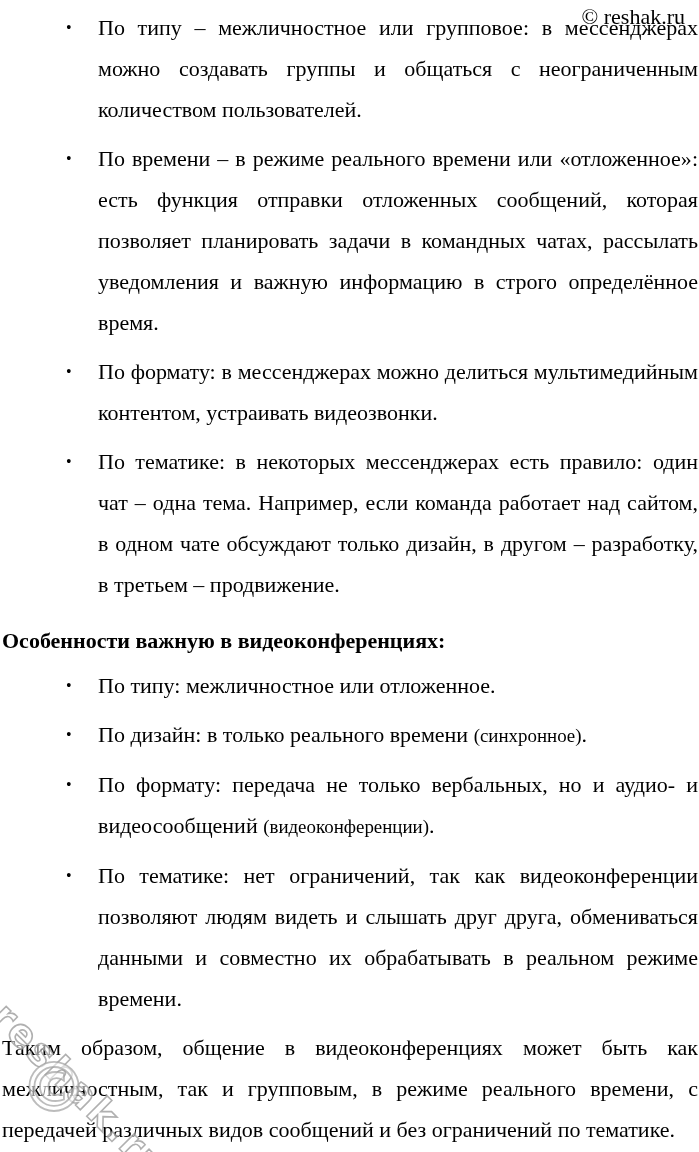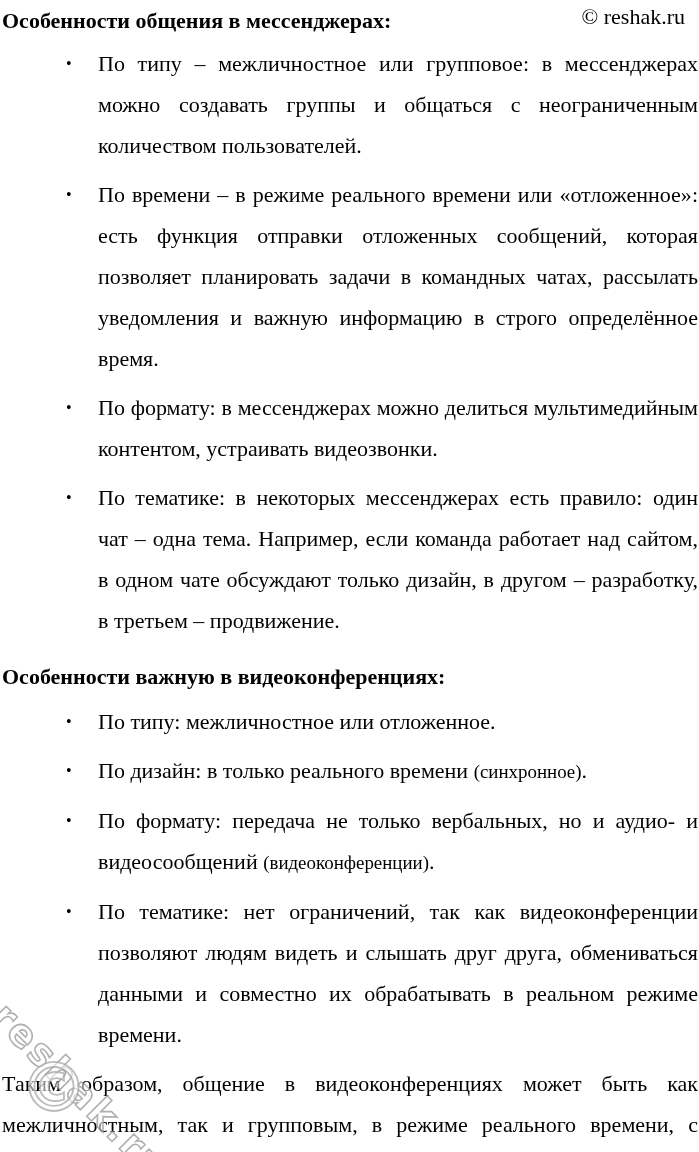--- a/index.html
+++ b/index.html
@@ -80,21 +80,20 @@
     -webkit-text-stroke: 1.8px rgba(160,160,160,0.7);
   }
 </style>
 </head>
 <body>
 
 <div class="page">
 
   <div class="top-watermark">© reshak.ru</div>
 
-  <h1 class="section-heading">Особенности общения в мессенджерах:</h1>
 
   <ul class="feature-list">
       <li><span class="bullet">•</span><span class="b">По типу – межличностное или групповое</span><span>: в мессенджерах можно создавать группы и общаться с неограниченным количеством пользователей.</span></li>
       <li><span class="bullet">•</span><span class="b">По времени – в режиме реального времени или «отложенное»</span><span>: есть функция отправки отложенных сообщений, которая позволяет планировать задачи в командных чатах, рассылать уведомления и важную информацию в строго определённое время.</span></li>
       <li><span class="bullet">•</span><span class="b">По формату</span><span>: в мессенджерах можно делиться мультимедийным контентом, устраивать видеозвонки.</span></li>
       <li><span class="bullet">•</span><span class="b">По тематике</span><span>: в некоторых мессенджерах есть правило: один чат – одна тема. Например, если команда работает над сайтом, в одном чате обсуждают только дизайн, в другом – разработку, в третьем – продвижение.</span></li>
     </ul>
 
   <h1 class="section-heading heading-2">Особенности важную в видеоконференциях:</h1>
 

